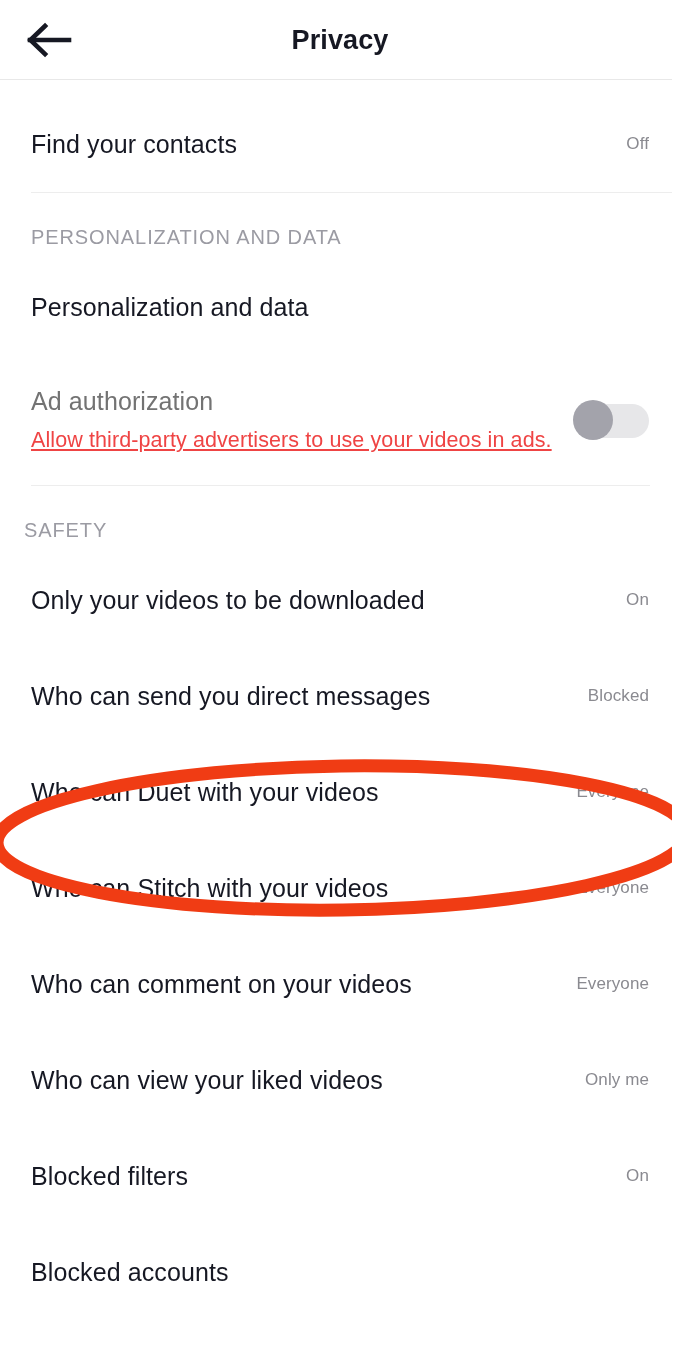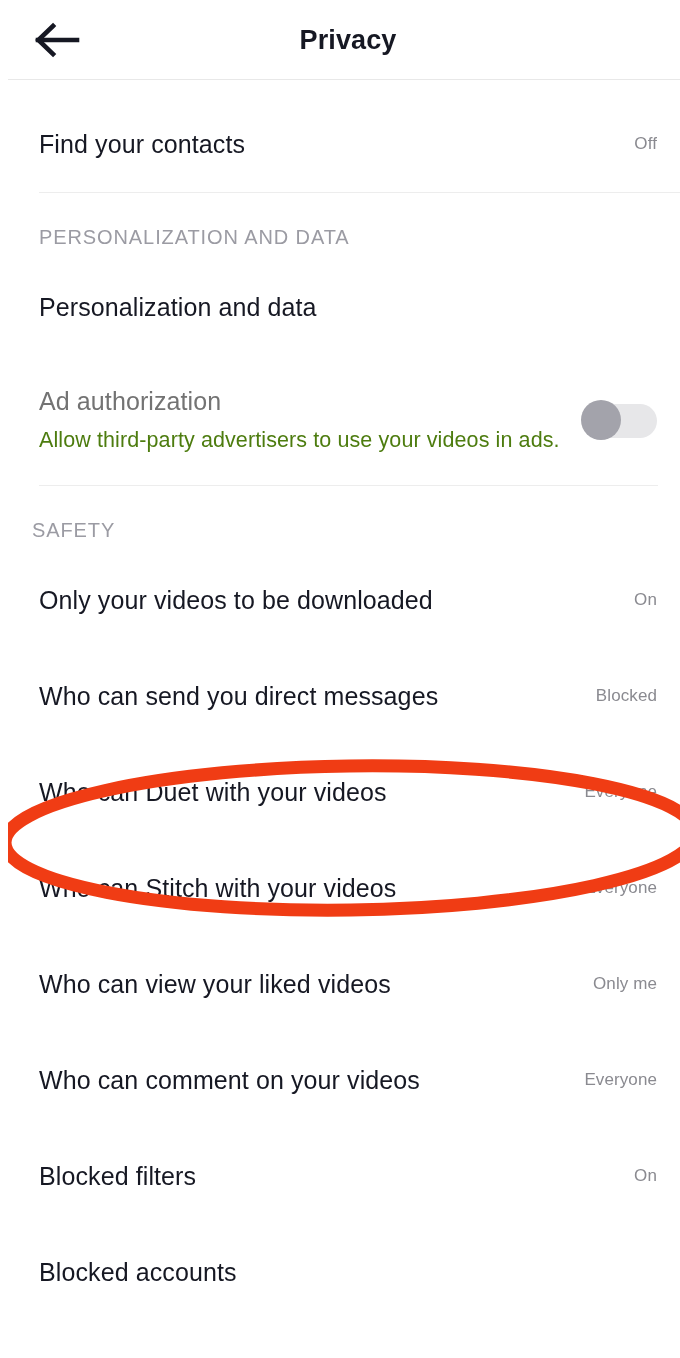--- a/index.html
+++ b/index.html
@@ -12,21 +12,20 @@
     font-family: "Liberation Sans", "DejaVu Sans", sans-serif;
     -webkit-font-smoothing: antialiased;
   }
 
   #screen {
     position: relative;
     width: 672px;
     height: 1358px;
     background: #ffffff;
     overflow: hidden;
-    margin-left: 8px;
   }
 
   
   .header {
     position: relative;
     height: 80px;
     width: 680px;
     background: #ffffff;
     border-bottom: 1px solid #e8e8e8;
   }
@@ -209,21 +208,21 @@
     <div class="row">
       <div class="row-main">
         <div class="row-label" style="color: rgb(22, 24, 35);">Personalization and data</div>
       </div>
       <div class="row-value" style="color: rgb(138, 138, 144);"></div>
     </div>
 
     <div class="row tall">
       <div class="row-main">
         <div class="row-label" style="color: #737373;">Ad authorization</div>
-        <div class="row-sub" style="color: #4d7c0f;">Allow third-party advertisers to use your videos in ads.</div>
+        <div class="row-sub" style="color: #ef4444; text-decoration: underline;">Allow third-party advertisers to use your videos in ads.</div>
       </div>
       <div class="toggle">
         <div class="toggle-track" style="background: rgb(231, 231, 233);"></div>
         <div class="toggle-knob" style="background: rgb(163, 163, 171);"></div>
       </div>
     </div>
 
     <div class="divider-inset" style="background: rgb(237, 237, 237);"></div>
 
     <div class="section-header" style="color: rgb(155, 155, 163); padding-left: 24px;">SAFETY</div>
@@ -251,30 +250,30 @@
 
     <div class="row">
       <div class="row-main">
         <div class="row-label" style="color: rgb(22, 24, 35);">Who can Stitch with your videos</div>
       </div>
       <div class="row-value" style="color: rgb(138, 138, 144);">Everyone</div>
     </div>
 
     <div class="row">
       <div class="row-main">
+        <div class="row-label" style="color: rgb(22, 24, 35);">Who can comment on your videos</div>
+      </div>
+      <div class="row-value" style="color: rgb(138, 138, 144);">Everyone</div>
+    </div>
+
+    <div class="row">
+      <div class="row-main">
         <div class="row-label" style="color: rgb(22, 24, 35);">Who can view your liked videos</div>
       </div>
       <div class="row-value" style="color: rgb(138, 138, 144);">Only me</div>
-    </div>
-
-    <div class="row">
-      <div class="row-main">
-        <div class="row-label" style="color: rgb(22, 24, 35);">Who can comment on your videos</div>
-      </div>
-      <div class="row-value" style="color: rgb(138, 138, 144);">Everyone</div>
     </div>
 
     <div class="row">
       <div class="row-main">
         <div class="row-label" style="color: rgb(22, 24, 35);">Blocked filters</div>
       </div>
       <div class="row-value" style="color: rgb(138, 138, 144);">On</div>
     </div>
 
     <div class="row">

